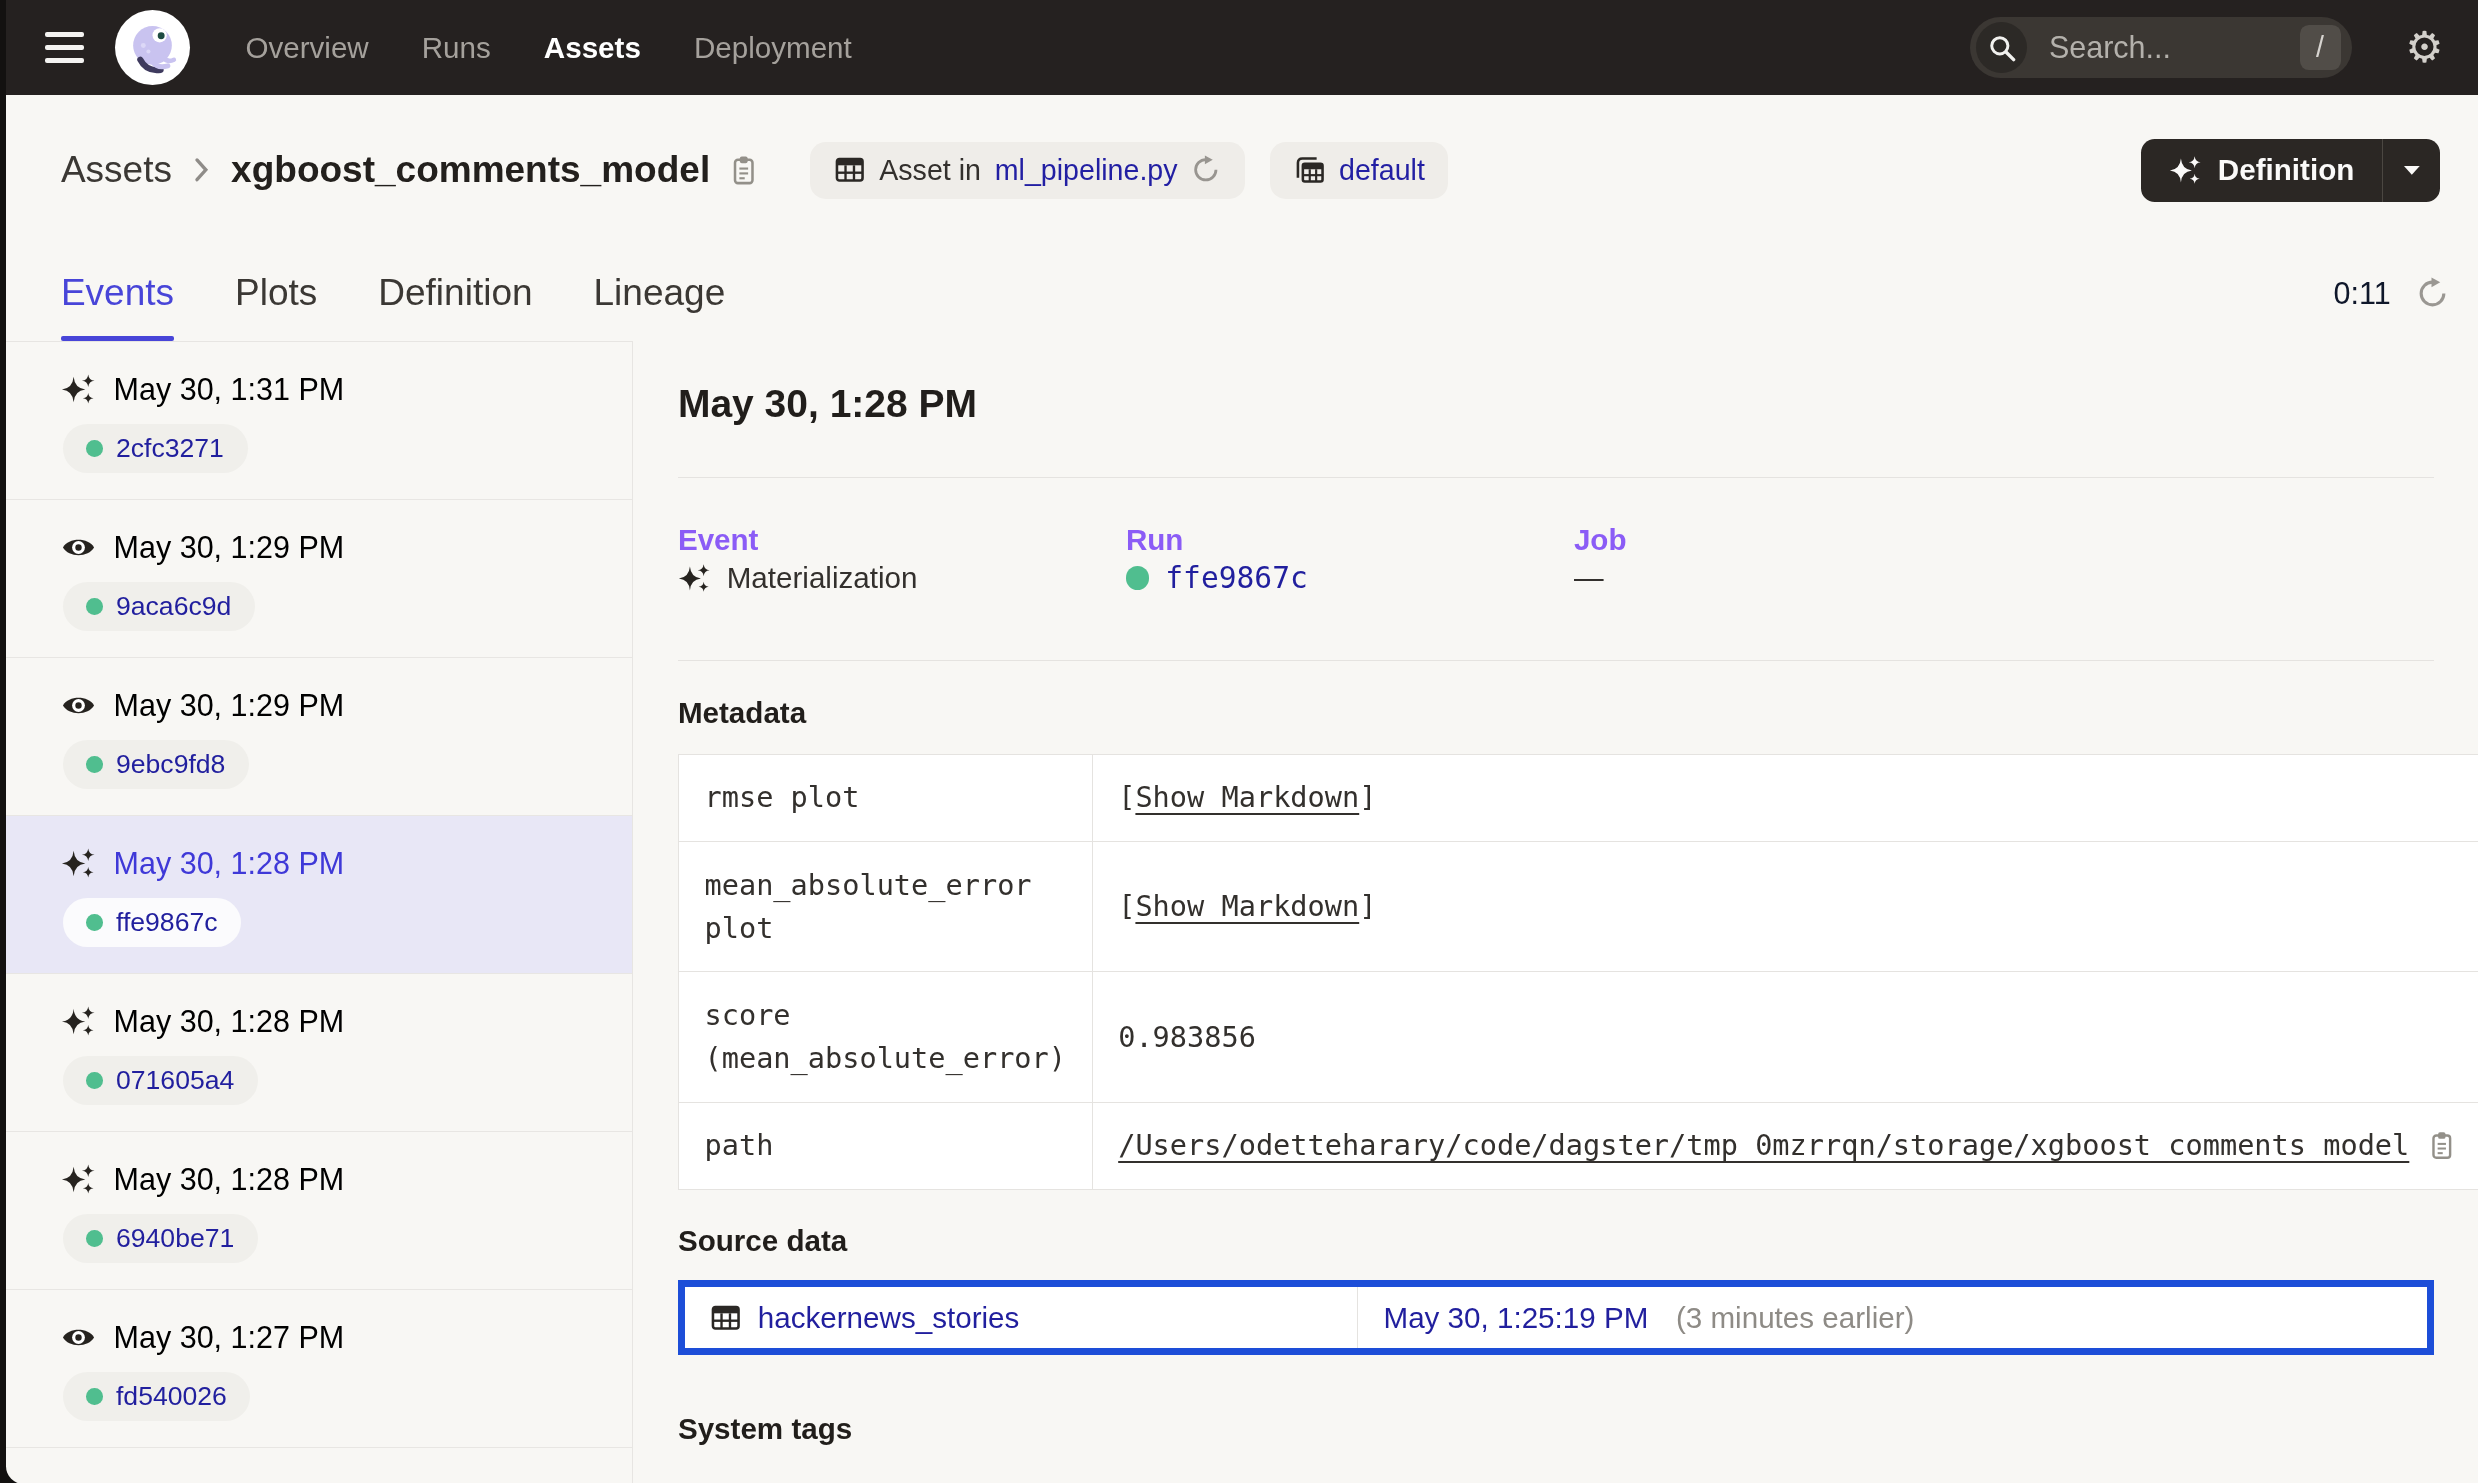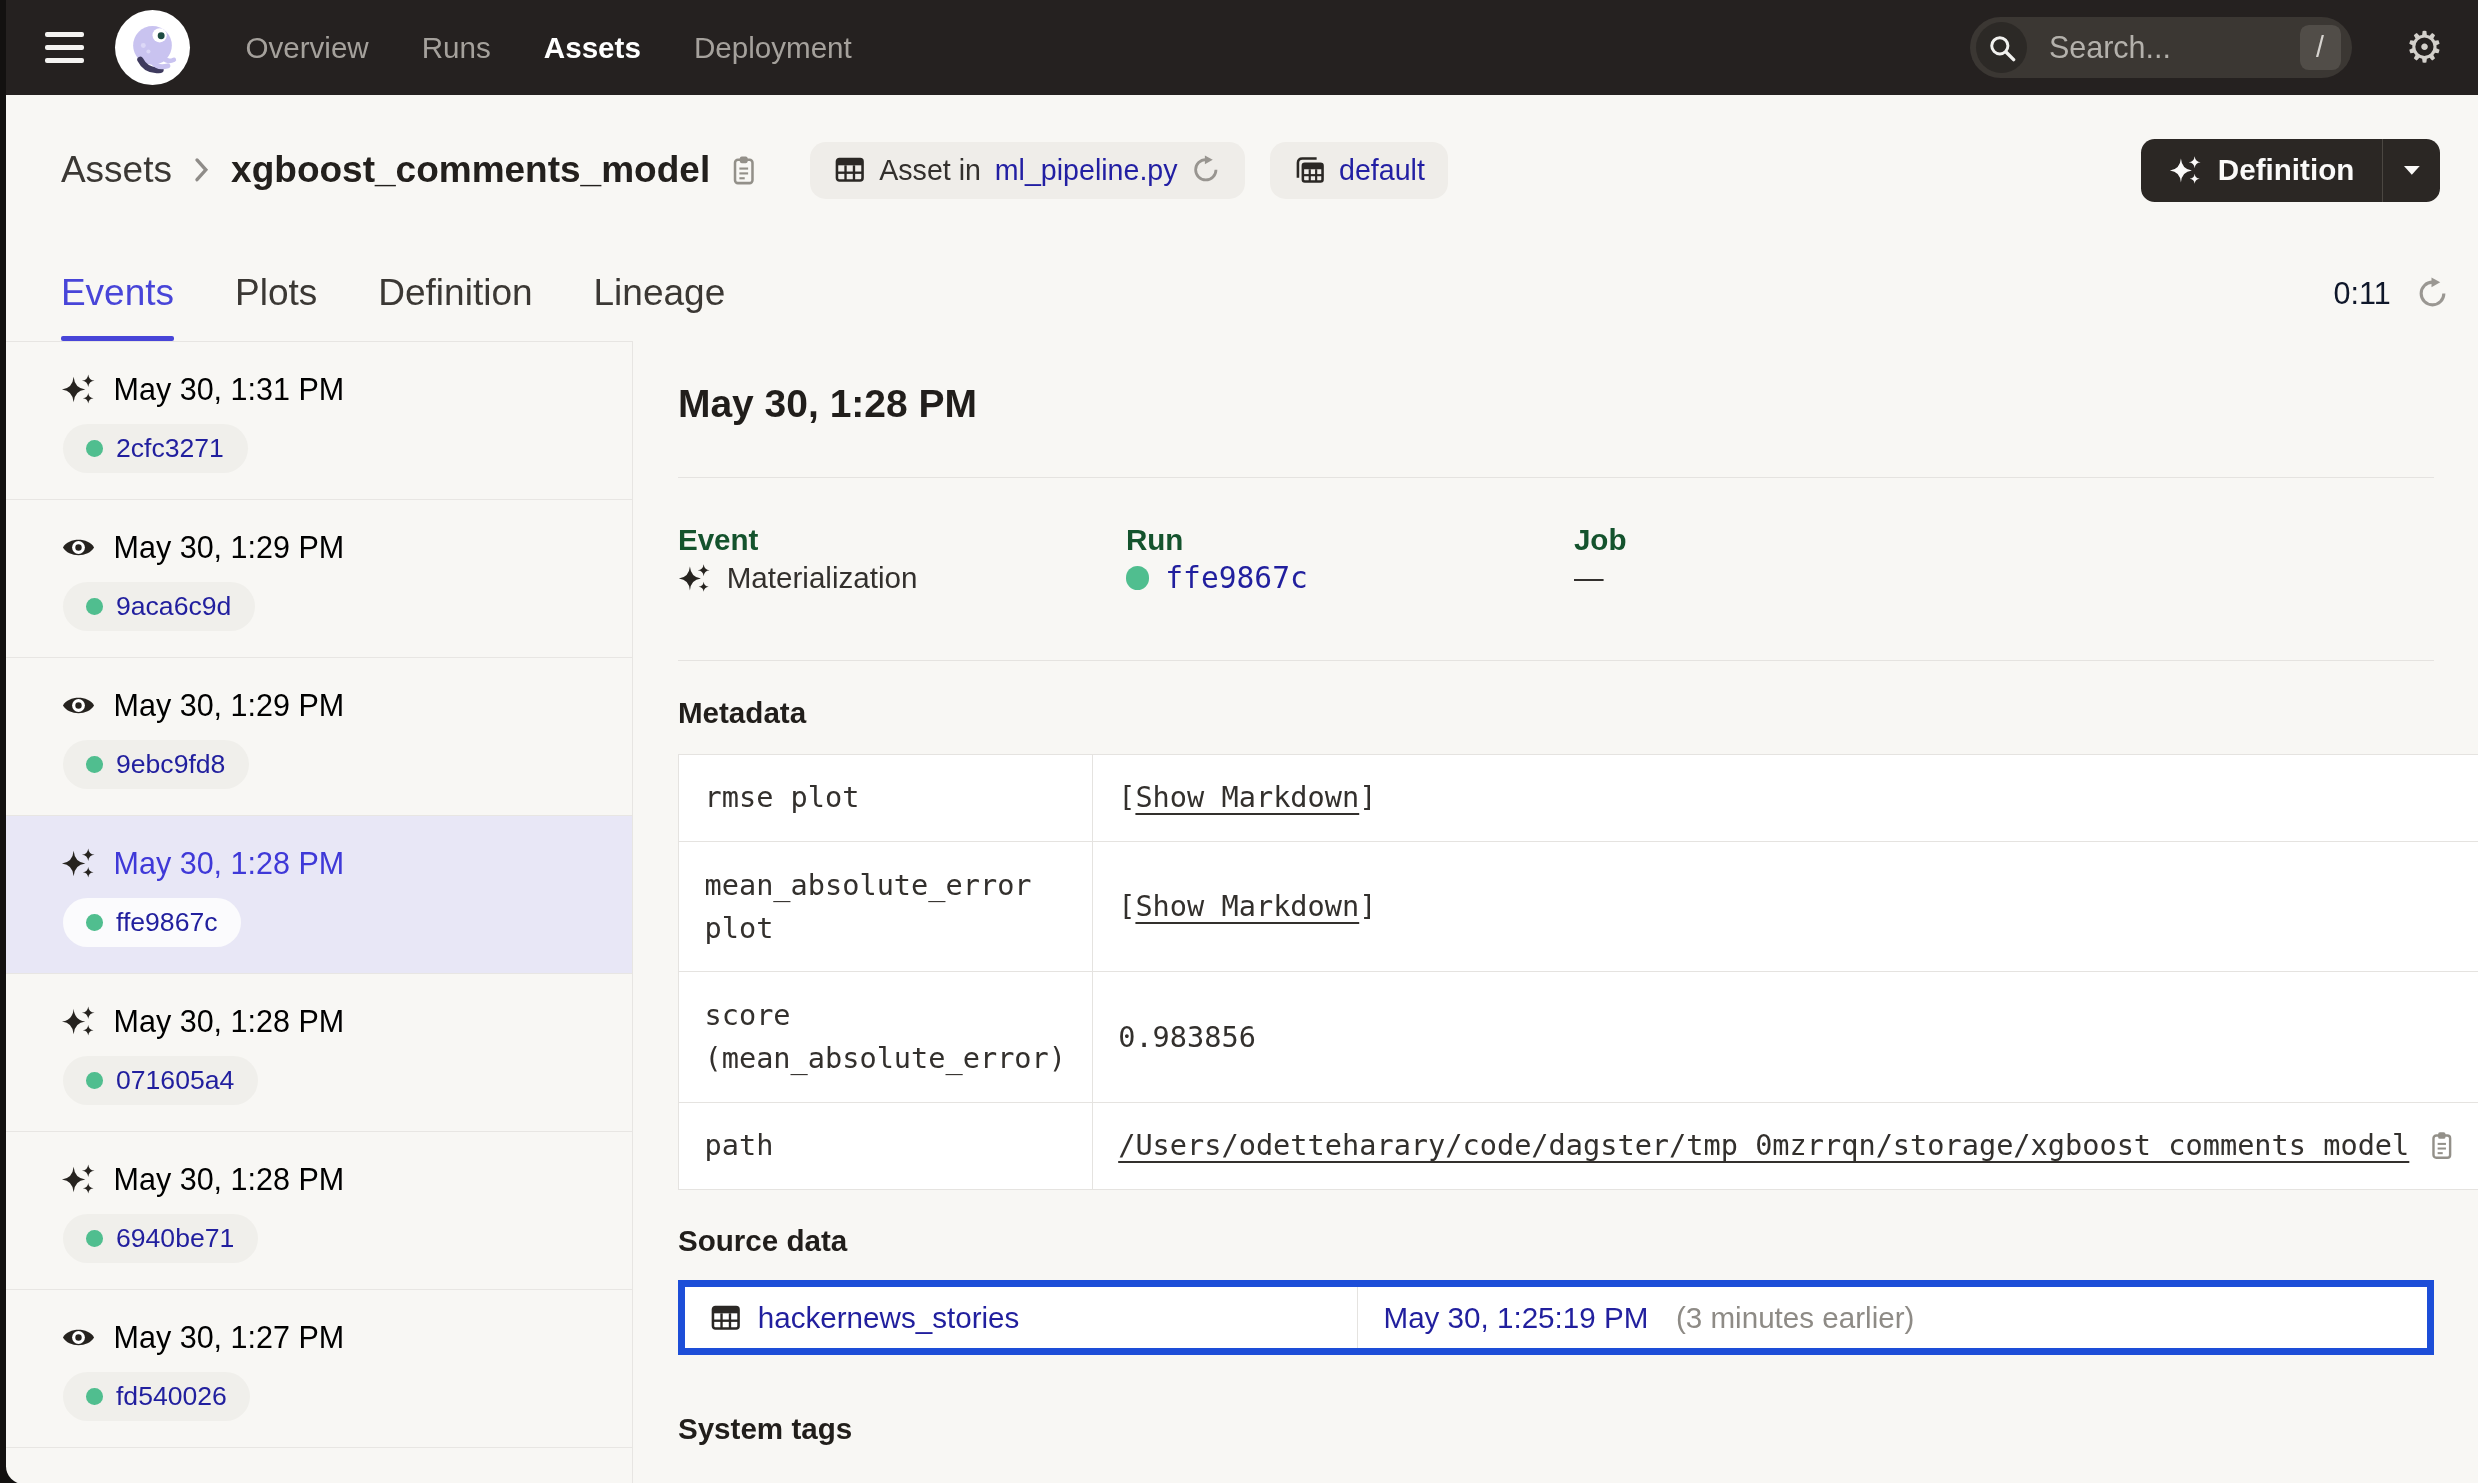--- a/index.html
+++ b/index.html
@@ -73,21 +73,21 @@
   .dot{ width:16.7px; height:16.7px; border-radius:50%; background:#50BE8F; }
   .runbadge .rid{ font-size:26.6px; color:#211F9E; }
 
   .detail{ flex:1; padding:0 45px; overflow:hidden; }
   .detail h1{ margin-top:41px; font-size:39px; font-weight:700; color:#211E1B; }
   .hr{ height:1px; background:#E5E3E0; }
   .hr1{ margin-top:51px; }
   .hr2{ margin-top:65px; }
   .cols{ display:flex; margin-top:45px; }
   .col{ width:448px; }
-  .col .clabel{ font-size:29.6px; font-weight:700; color:#14532d; }
+  .col .clabel{ font-size:29.6px; font-weight:700; color:#8b5cf6; }
   .col .cvalue{ margin-top:4px; display:flex; align-items:center; gap:15.8px; font-size:29.6px; color:#33302D; }
   .run-id-link{ font-size:29.6px; color:#211F9E; cursor:pointer; }
   .bigdot{ width:23.6px; height:23.6px; border-radius:50%; background:#50BE8F; }
 
   .sect-h{ margin-top:35px; font-size:29.6px; font-weight:700; color:#211E1B; }
   .sect-h.src{ margin-top:34px; }
   .sect-h.sys{ margin-top:57px; }
 
   table.meta{ margin-top:23.6px; width:100%; border-collapse:collapse; background:#FFFFFF; border:1px solid #E5E3E0; }
   table.meta td{ border:1px solid #E5E3E0; padding:21.7px 25.6px; font-size:28.6px; line-height:43px; color:#33302D; vertical-align:middle; }

